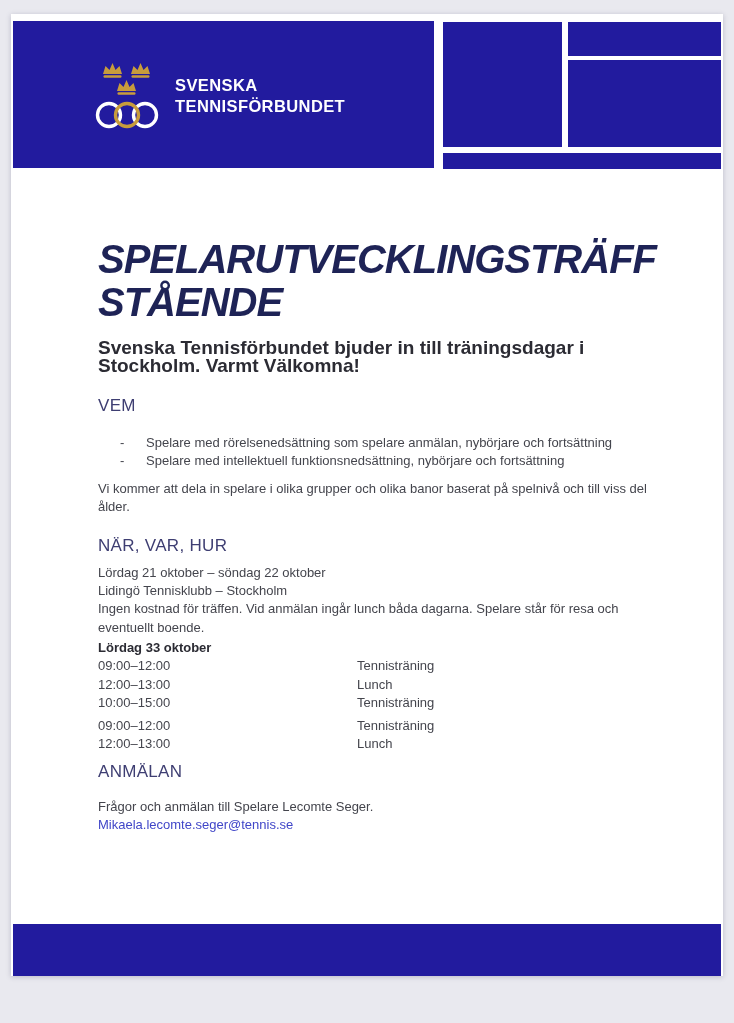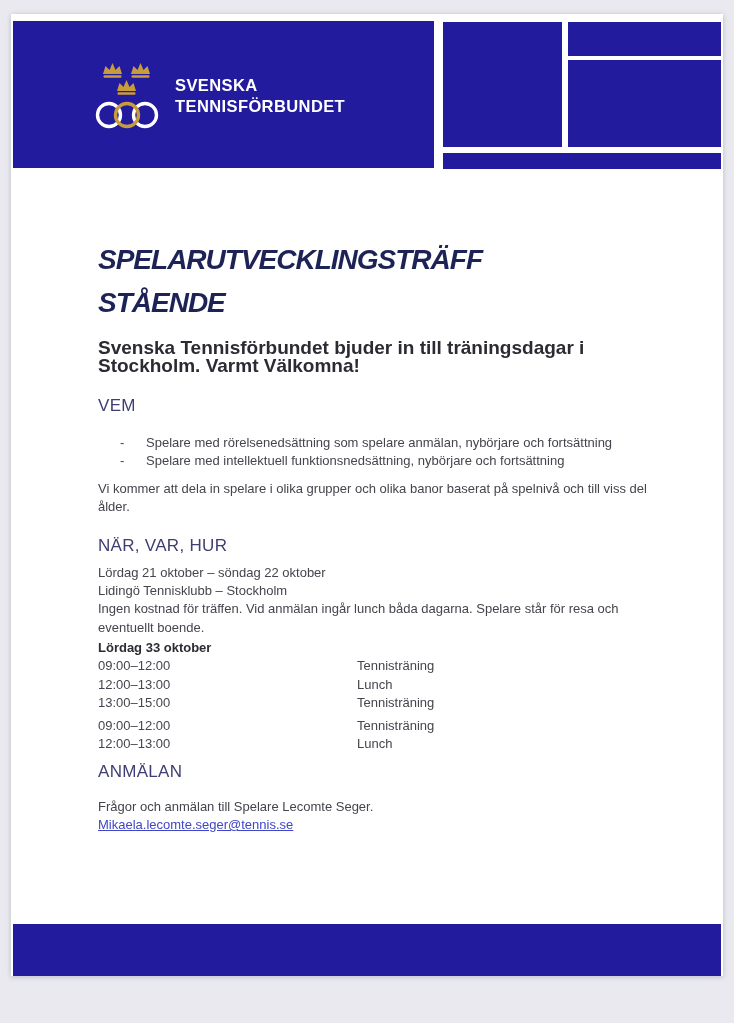--- a/index.html
+++ b/index.html
@@ -52,21 +52,21 @@
     position:absolute;left:2px;right:2px;bottom:0;height:52px;
     background:var(--brand_blue);
   }
   
   .content{
     position:absolute;left:87px;top:0;width:556px;
     font-size:13px;line-height:18.3px;color:var(--body_gray);
   }
   .title{
     margin:224px 0 0 0;
-    font-style:italic;font-weight:700;font-size:28px;line-height:43px;
+    font-style:italic;font-weight:700;font-size:40px;line-height:43px;
     letter-spacing:-1px;color:var(--title_navy);
   }
   .title span{display:block;white-space:nowrap;}
   .intro{
     margin:15px 0 0 0;font-weight:700;font-size:19px;color:var(--bold_dark);
   }
   h2{
     margin:0;font-size:17px;font-weight:400;line-height:22px;
     color:var(--heading_navy);letter-spacing:0.3px;
   }
@@ -78,21 +78,21 @@
   .h-nar{margin-top:18px;}
   .info{margin-top:7px;}
   .sched{margin-top:2px;}
   .sched.day2{margin-top:5px;}
   .sday{font-weight:700;color:var(--bold_dark);}
   .srow{display:flex;gap:24px;}
   .stime{width:235px;flex:none;}
   .h-anm{margin-top:7px;}
   .contact{margin:15px 0 0 0;}
   .email{
-    color:var(--link_blue);text-decoration:underline;cursor:pointer;
+    color:var(--link_blue);cursor:pointer;
     display:inline-block;
   }
 </style>
 </head>
 <body>
 
 <div class="page">
 
   <div class="header-block">
     <div class="logo">
@@ -160,21 +160,21 @@
       <div class="sday">Lördag 33 oktober</div>
       <div class="srow">
         <span class="stime">09:00–12:00</span>
         <span class="sact">Tennisträning</span>
       </div>
       <div class="srow">
         <span class="stime">12:00–13:00</span>
         <span class="sact">Lunch</span>
       </div>
       <div class="srow">
-        <span class="stime">13:00–15:00</span>
+        <span class="stime">10:00–15:00</span>
         <span class="sact">Tennisträning</span>
       </div>
     </div>
 
     <div class="sched day2">
       <div class="srow">
         <span class="stime">09:00–12:00</span>
         <span class="sact">Tennisträning</span>
       </div>
       <div class="srow">

